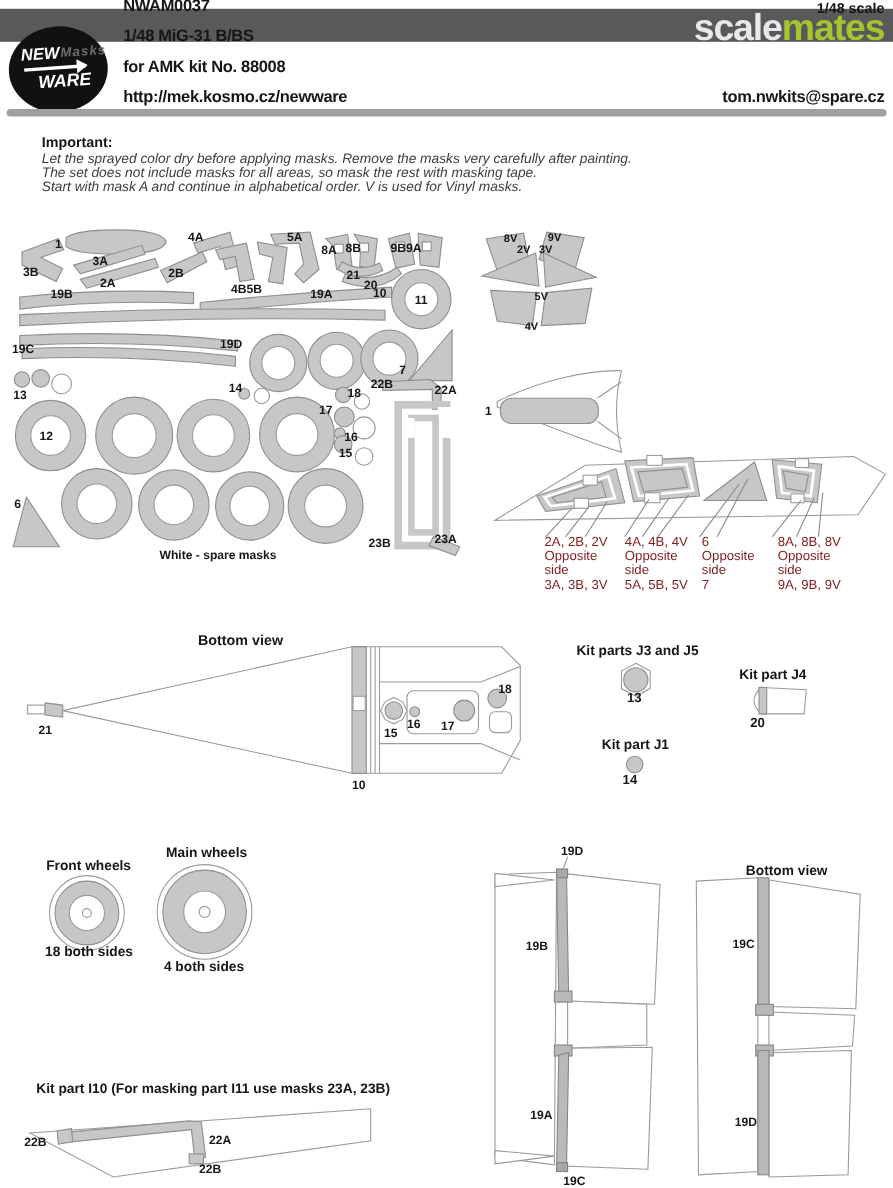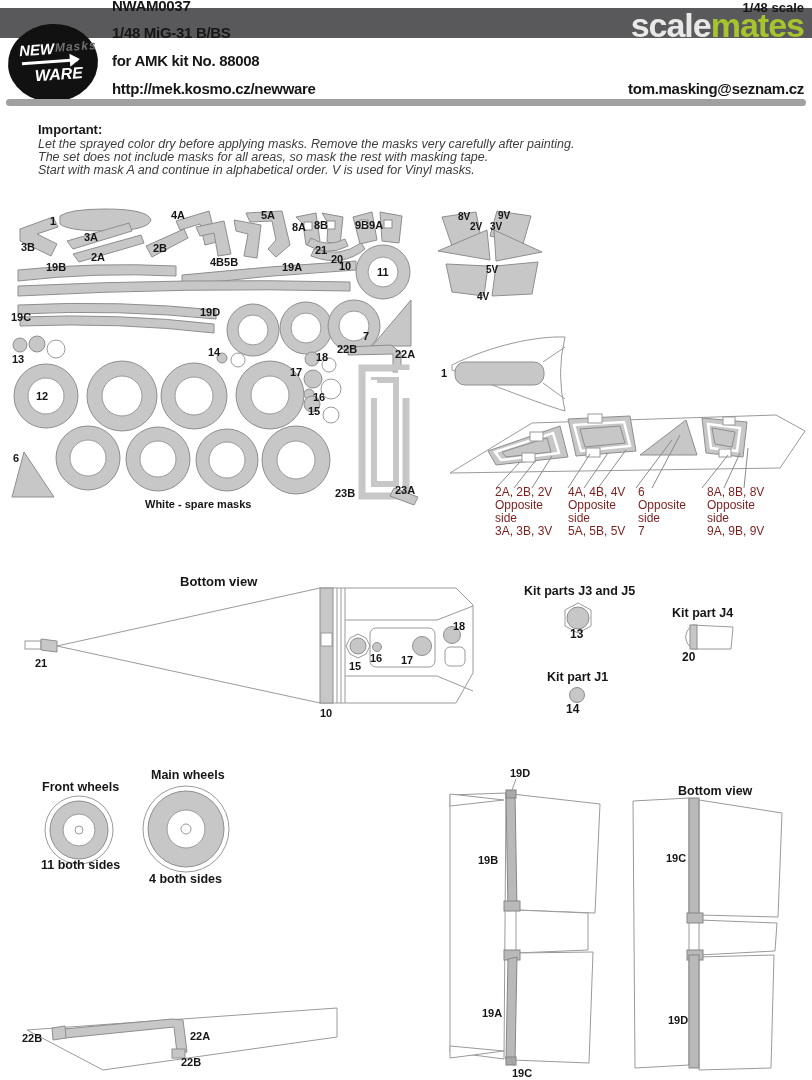--- a/index.html
+++ b/index.html
@@ -44,21 +44,21 @@
     <span class="l1">NEW</span>
     <span class="l2">Masks</span>
     <span class="arrow"></span>
     <span class="l3">WARE</span>
   </div>
 
   <div class="abs hdr-line" style="left:112px;top:-3px;">NWAM0037</div>
   <div class="abs hdr-line" style="left:112px;top:24px;">1/48 MiG-31 B/BS</div>
   <div class="abs hdr-line" style="left:112px;top:52px;">for AMK kit No. 88008</div>
   <div class="abs hdr-line" style="left:112px;top:80px;">http://mek.kosmo.cz/newware</div>
-  <div class="abs hdr-line" style="right:8px;top:80px;">tom.masking@seznam.cz</div>
+  <div class="abs hdr-line" style="right:8px;top:80px;">tom.nwkits@spare.cz</div>
   <div id="divider" class="abs"></div>
 
   <div class="abs b" style="left:38px;top:122px;font-size:13px;">Important:</div>
   <div class="abs note-line" style="left:38px;top:137px;">Let the sprayed color dry before applying masks. Remove the masks very carefully after painting.</div>
   <div class="abs note-line" style="left:38px;top:150px;">The set does not include masks for all areas, so mask the rest with masking tape.</div>
   <div class="abs note-line" style="left:38px;top:163px;">Start with mask A and continue in alphabetical order. V is used for Vinyl masks.</div>
 
   <svg class="abs" style="left:10px;top:200px;" width="420" height="320" viewBox="0 0 420 320">
     <g>
       <path class="msk" d="M50,16 Q60,9 95,9 Q138,9 141,20 Q138,31 95,31 Q58,31 50,24 Z"></path>
@@ -300,21 +300,21 @@
   </svg>
   <div class="abs dlabel" style="left:566px;top:702px;">14</div>
 
   <div class="abs dtitle" style="left:42px;top:780px;text-align:center;">Front wheels</div>
   <svg class="abs" style="left:44px;top:795px;" width="72" height="72" viewBox="0 0 72 72">
     <circle class="wht" cx="35" cy="35" r="34"></circle>
       <circle class="msk" cx="35" cy="35" r="29"></circle>
     <circle class="wht" cx="35" cy="35" r="16"></circle>
       <circle class="wht" cx="35" cy="35" r="4"></circle>
   </svg>
-  <div class="abs dtitle" style="left:41px;top:858px;">11 both sides</div>
+  <div class="abs dtitle" style="left:41px;top:858px;">18 both sides</div>
 
   <div class="abs dtitle" style="left:151px;top:768px;">Main wheels</div>
   <svg class="abs" style="left:141px;top:784px;" width="90" height="90" viewBox="0 0 90 90">
     <circle class="wht" cx="45" cy="45" r="43"></circle>
       <circle class="msk" cx="45" cy="45" r="38"></circle>
     <circle class="wht" cx="45" cy="45" r="19"></circle>
       <circle class="wht" cx="45" cy="45" r="5"></circle>
   </svg>
   <div class="abs dtitle" style="left:149px;top:872px;">4 both sides</div>
 
@@ -346,20 +346,21 @@
     <polygon class="wht" points="77,124 155,127 153,155 77,159"></polygon>
     <polygon class="wht" points="77,161 152,159 149,272 77,274"></polygon>
     <rect class="gry" x="67" y="2" width="10" height="122"></rect>
     <rect class="gry" x="65" y="117" width="16" height="10"></rect>
     <rect class="gry" x="65" y="154" width="16" height="10"></rect>
     <rect class="gry" x="67" y="159" width="10" height="113"></rect>
     <text class="t11" x="44" y="66">19C</text>
     <text class="t11" x="46" y="228">19D</text>
   </svg>
 
+  <div class="abs dtitle" style="left:33px;top:983px;">Kit part I10 (For masking part I11 use masks 23A, 23B)</div>
   <svg class="abs" style="left:20px;top:1000px;" width="340" height="80" viewBox="0 0 340 80">
     <polygon class="wht" points="7,30 317,8 317,37 83,70"></polygon>
     <path class="msk" d="M44,29 L152,19 L163,20 L167,52 L157,53 L154,27 L45,38 Z"></path>
     <polygon class="msk" points="32,28 45,26 46,38 33,40"></polygon>
     <rect class="msk" x="152" y="49" width="13" height="9"></rect>
     <text class="t11" x="2" y="42">22B</text>
     <text class="t11" x="170" y="40">22A</text>
     <text class="t11" x="161" y="66">22B</text>
   </svg>
 

